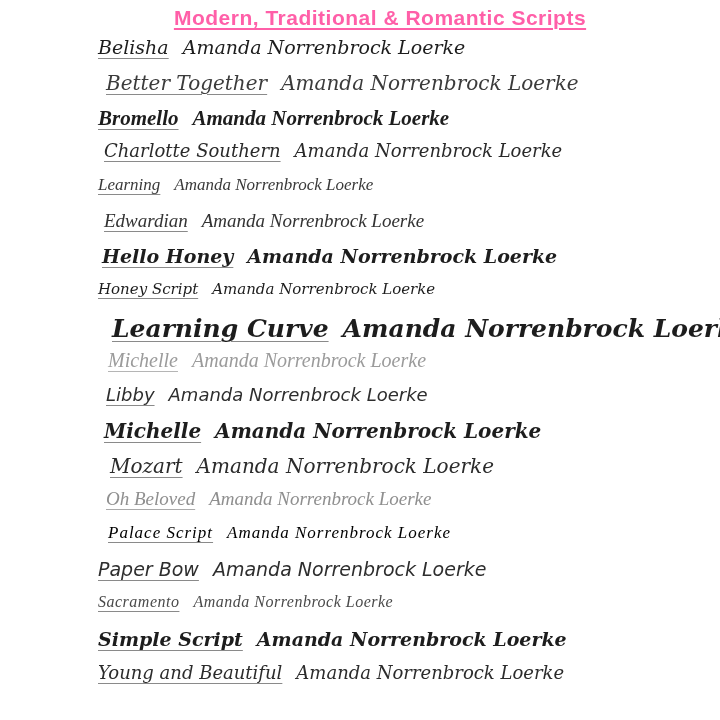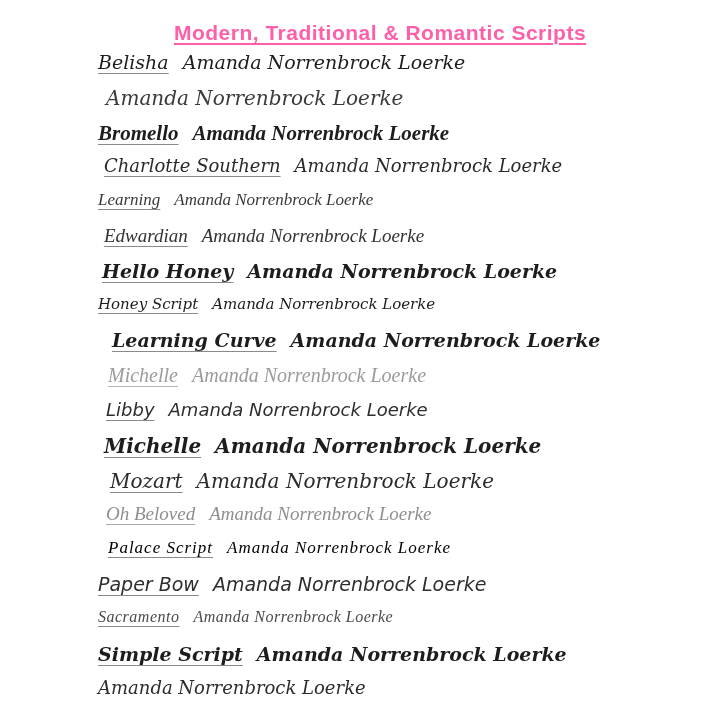--- a/index.html
+++ b/index.html
@@ -21,21 +21,21 @@
   .title {
     text-align: center;
     font-family: "Liberation Sans", sans-serif;
     font-weight: bold;
     font-size: 21px;
     letter-spacing: 0.5px;
     color: #ff5fa8;
     text-decoration: underline;
     text-underline-offset: 3px;
     text-decoration-thickness: 1.5px;
-    margin: 15px 0 6px 40px;
+    margin: 0 0 6px 40px;
   }
   .rows {
     display: flex;
     flex-direction: column;
   }
   .row {
     display: flex;
     align-items: baseline;
     height: 34.8px;
     padding-left: 78px;
@@ -51,21 +51,21 @@
   }
   
   .r0  { font-family: "DejaVu Serif", serif; font-style: italic; font-size: 19px; }
   .r1  { font-family: "DejaVu Serif", serif; font-style: italic; font-size: 20px; font-weight: 300; color: #3b3b3b; padding-left: 86px; }
   .r2  { font-family: "Liberation Serif", serif; font-style: italic; font-weight: bold; font-size: 21px; }
   .r3  { font-family: "DejaVu Serif", serif; font-style: italic; font-size: 18px; color: #2a2a2a; padding-left: 84px; }
   .r4  { font-family: "Liberation Serif", serif; font-style: italic; font-size: 17px; color: #3a3a3a; }
   .r5  { font-family: "Liberation Serif", serif; font-style: italic; font-size: 19px; color: #333333; padding-left: 84px; }
   .r6  { font-family: "DejaVu Serif", serif; font-style: italic; font-weight: bold; font-size: 19px; padding-left: 82px; }
   .r7  { font-family: "DejaVu Serif", serif; font-style: italic; font-size: 15px; }
-  .r8  { font-family: "DejaVu Serif", serif; font-style: italic; font-weight: 600; font-size: 19px; padding-left: 92px; }
+  .r8  { font-family: "DejaVu Serif", serif; font-style: italic; font-weight: 600; font-size: 25px; padding-left: 92px; }
   .r9  { font-family: "Liberation Serif", serif; font-style: italic; font-size: 20px; color: #9b9b9b; padding-left: 88px; }
   .r9 .font-name { text-decoration-color: #b5b5b5; }
   .r10 { font-family: "DejaVu Sans", sans-serif; font-style: italic; font-size: 18px; font-weight: 300; color: #2e2e2e; padding-left: 86px; }
   .r11 { font-family: "DejaVu Serif", serif; font-style: italic; font-weight: bold; font-size: 20px; padding-left: 84px; }
   .r12 { font-family: "DejaVu Serif", serif; font-style: italic; font-size: 20px; color: #2b2b2b; padding-left: 90px; }
   .r13 { font-family: "Liberation Serif", serif; font-style: italic; font-size: 19px; color: #8f8f8f; padding-left: 86px; }
   .r13 .font-name { text-decoration-color: #aaaaaa; }
   .r14 { font-family: "Liberation Serif", serif; font-style: italic; font-size: 17px; color: #000000; padding-left: 88px; letter-spacing: 1px; }
   .r15 { font-family: "DejaVu Sans", sans-serif; font-style: italic; font-size: 19px; font-weight: 300; color: #2e2e2e; }
   .r16 { font-family: "Liberation Serif", serif; font-style: italic; font-size: 16px; color: #4a4a4a; letter-spacing: 0.5px; }
@@ -80,20 +80,21 @@
   <div class="title">Modern, Traditional &amp; Romantic Scripts</div>
 
   <div class="rows">
 
     <div class="row r0">
       <span class="font-name">Belisha</span>
       <span class="sample">Amanda Norrenbrock Loerke</span>
     </div>
 
     <div class="row r1">
+      <span class="font-name">Better Together</span>
       <span class="sample">Amanda Norrenbrock Loerke</span>
     </div>
 
     <div class="row r2">
       <span class="font-name">Bromello</span>
       <span class="sample">Amanda Norrenbrock Loerke</span>
     </div>
 
     <div class="row r3">
       <span class="font-name">Charlotte Southern</span>
@@ -164,17 +165,18 @@
       <span class="font-name">Sacramento</span>
       <span class="sample">Amanda Norrenbrock Loerke</span>
     </div>
 
     <div class="row r17">
       <span class="font-name">Simple Script</span>
       <span class="sample">Amanda Norrenbrock Loerke</span>
     </div>
 
     <div class="row r18">
+      <span class="font-name">Young and Beautiful</span>
       <span class="sample">Amanda Norrenbrock Loerke</span>
     </div>
 
   </div>
 </div>
 
 </body></html>

